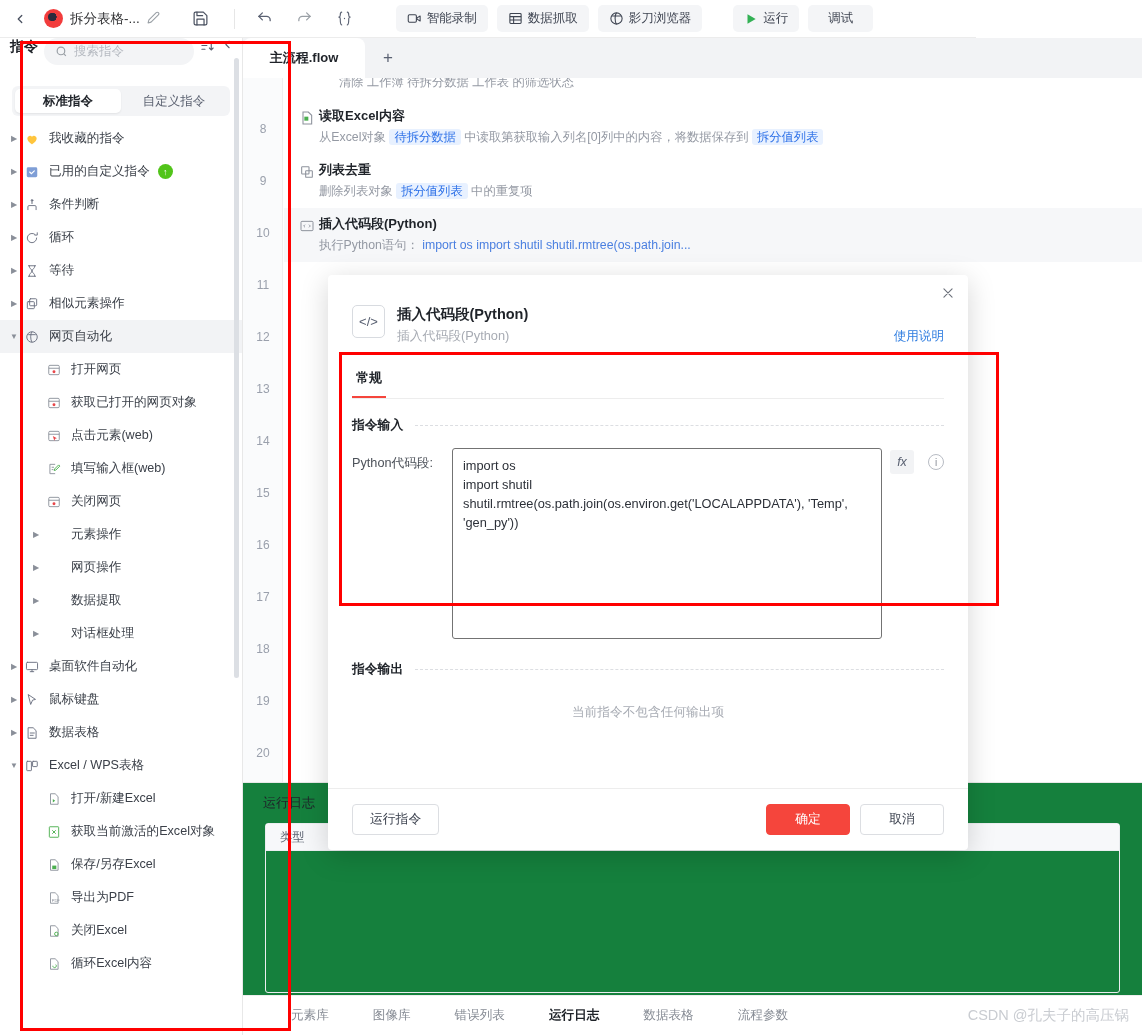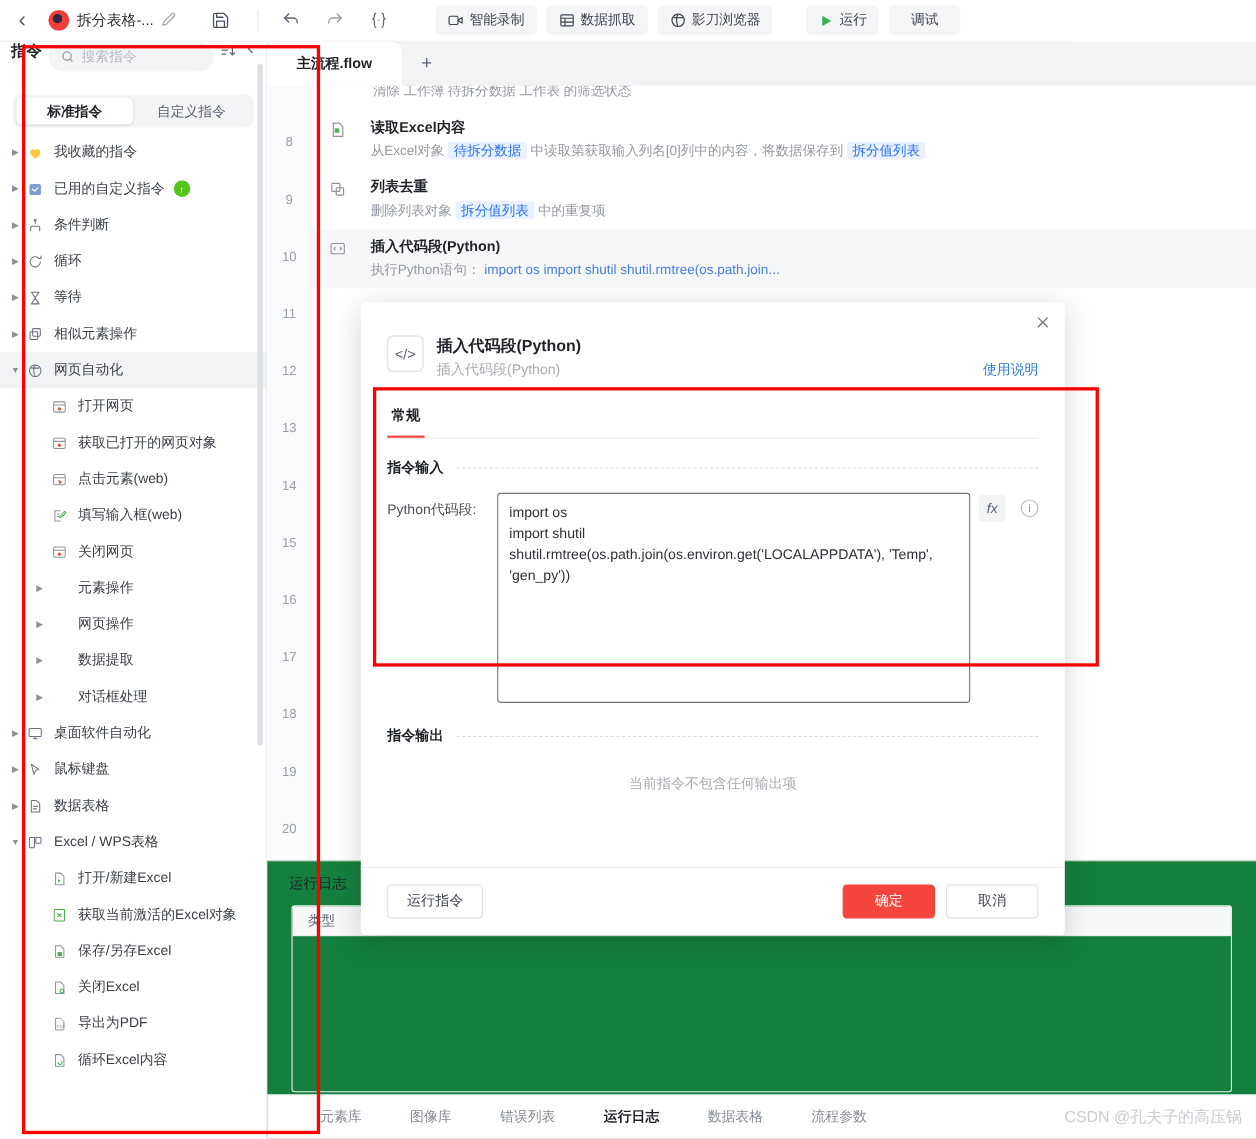--- a/index.html
+++ b/index.html
@@ -83,21 +83,21 @@
     justify-content:center; font-size: 13px; color: #1f2329; font-weight: bold;
     border-radius: 8px 8px 0 0; cursor: pointer; }
   .ftab-add { width: 46px; height: 40px; display:flex; align-items:center; justify-content:center;
     font-size: 17px; color: #5a6172; cursor: pointer; }
 
   .flowwrap { position: absolute; left: 0; top: 40px; right: 0; bottom: 253px; background: #fff; overflow:hidden; }
   .gutter { position: absolute; left: 0; top: 0; width: 40px; bottom: 0;
     background: #fafbfc; border-right: 1px solid #eeeeee; }
   .gnum { position: absolute; width: 40px; text-align: center; font-size: 12px; color: #9aa0ac; }
   .steps { position: absolute; left: 41px; top: 0; right: 0; bottom: 0; }
-  .step { padding: 7px 14px 8px 14px; display: flex; gap: 21px; }
+  .step { padding: 7px 14px 8px 14px; display: flex; gap: 3px; }
   .step.hl { background: #f6f7f9; }
   .stepico { width: 18px; height: 18px; margin-top: 2px; flex: none;
     display:flex; align-items:center; justify-content:center; }
   .stitle { font-size: 13px; font-weight: bold; color: #1f2329; }
   .sdesc { font-size: 12.3px; color: #9499a3; margin-top: 4px; line-height: 17px; }
   .chip { background: #e8f1ff; color: #2f72e8; border-radius: 3px; padding: 1px 5px; }
   .codeblue { color: #4a7fe0; }
   .clip { position:absolute; left: 55px; top: -4px; font-size: 12.3px; color: #9499a3; white-space: nowrap; }
   .addbtn { position: absolute; left: 321px; top: 246px; width: 19px; height: 19px;
     border-radius: 50%; background:#fff; border: 1px solid #e0e2e6; color: #70757f;
@@ -478,36 +478,36 @@
             <svg width="14" height="14" viewBox="0 0 24 24" fill="none" stroke="#8d929c" stroke-width="1.6">
               <path d="M6 3h8l5 5v13H6z"></path>
               <rect x="9" y="13" width="7" height="6" fill="#4caf50" stroke="none"></rect>
             </svg>
           </div>
           <div class="sb-lbl">保存/另存Excel</div>
         </div>
         <div class="sb-row child">
           <div class="sb-arrow"></div>
           <div class="sb-gi">
-            <svg width="14" height="14" viewBox="0 0 24 24" fill="none" stroke="#8d929c" stroke-width="1.6">
-              <path d="M6 3h8l5 5v13H6z"></path>
-              <circle cx="16" cy="17" r="3" stroke="#4caf50"></circle>
-            </svg>
-          </div>
-          <div class="sb-lbl">关闭Excel</div>
-        </div>
-        <div class="sb-row child">
-          <div class="sb-arrow"></div>
-          <div class="sb-gi">
             <svg width="14" height="14" viewBox="0 0 24 24" fill="none" stroke="#8d929c" stroke-width="1.5">
               <path d="M6 3h8l5 5v13H6z"></path>
               <text x="8" y="18" font-size="7" fill="#8d929c" stroke="none">PDF</text>
             </svg>
           </div>
           <div class="sb-lbl">导出为PDF</div>
+        </div>
+        <div class="sb-row child">
+          <div class="sb-arrow"></div>
+          <div class="sb-gi">
+            <svg width="14" height="14" viewBox="0 0 24 24" fill="none" stroke="#8d929c" stroke-width="1.6">
+              <path d="M6 3h8l5 5v13H6z"></path>
+              <circle cx="16" cy="17" r="3" stroke="#4caf50"></circle>
+            </svg>
+          </div>
+          <div class="sb-lbl">关闭Excel</div>
         </div>
         <div class="sb-row child">
           <div class="sb-arrow"></div>
           <div class="sb-gi">
             <svg width="14" height="14" viewBox="0 0 24 24" fill="none" stroke="#8d929c" stroke-width="1.6">
               <path d="M6 3h8l5 5v13H6z"></path>
               <path d="M10 15a3 3 0 105 -2" stroke="#4caf50"></path>
             </svg>
           </div>
           <div class="sb-lbl">循环Excel内容</div>

